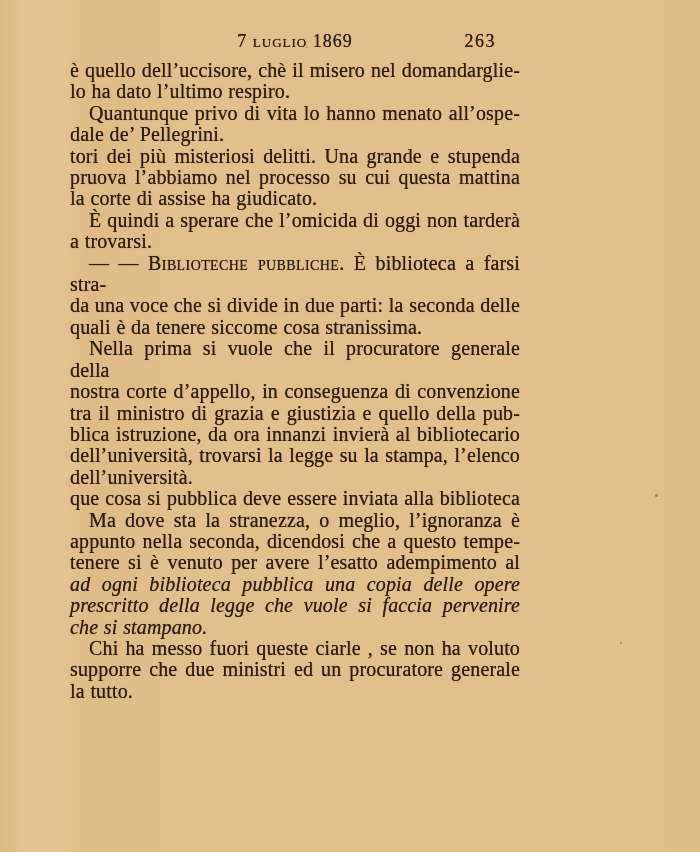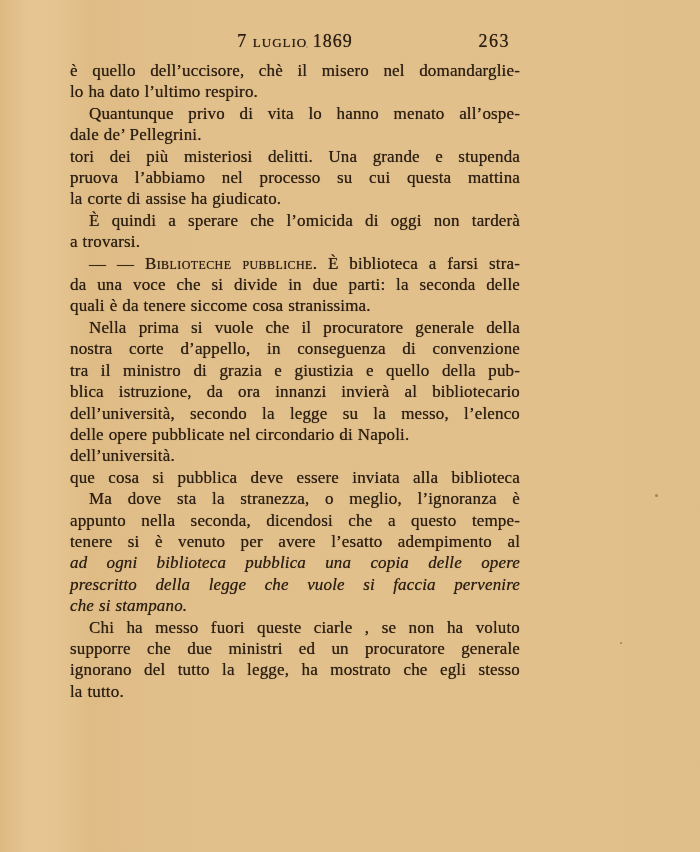--- a/index.html
+++ b/index.html
@@ -33,30 +33,30 @@
   .header-date {
     display: block;
     text-align: center;
     font-variant: small-caps;
     letter-spacing: 1px;
     text-shadow: 0 0 0.7px rgba(45, 32, 19, 0.85);
   }
   .page-number {
     position: absolute;
     top: 0;
-    right: 10px;
+    right: 24px;
     letter-spacing: 1.5px;
     text-shadow: 0 0 0.7px rgba(45, 32, 19, 0.85);
   }
   .text-column {
     position: absolute;
     top: 60px;
     left: 70px;
     width: 450px;
-    font-size: 17px;
+    font-size: 20px;
     line-height: 21.4px;
   }
   .text-line {
     text-align: justify;
     text-align-last: justify;
     letter-spacing: 0.15px;
     word-spacing: 0.5px;
     text-shadow: 0 0 0.7px rgba(45, 32, 19, 0.8);
   }
   .text-line.last {
@@ -101,33 +101,31 @@
       <div class="text-line last"><span>la corte di assise ha giudicato.</span></div>
       <div class="text-line indent"><span>È quindi a sperare che l’omicida di oggi non tarderà</span></div>
       <div class="text-line last"><span>a trovarsi.</span></div>
       <div class="text-line indent"><span>— — </span><span class="seg-smallcaps">Biblioteche pubbliche</span><span>. È biblioteca a farsi stra-</span></div>
       <div class="text-line"><span>da una voce che si divide in due parti: la seconda delle</span></div>
       <div class="text-line last"><span>quali è da tenere siccome cosa stranissima.</span></div>
       <div class="text-line indent"><span>Nella prima si vuole che il procuratore generale della</span></div>
       <div class="text-line"><span>nostra corte d’appello, in conseguenza di convenzione</span></div>
       <div class="text-line"><span>tra il ministro di grazia e giustizia e quello della pub-</span></div>
       <div class="text-line"><span>blica istruzione, da ora innanzi invierà al bibliotecario</span></div>
-      <div class="text-line"><span>dell’università, secondo la legge su la messo, l’elenco</span></div>
-      <div class="text-line last"><span>delle opere pubblicate nel circondario di Napoli.</span></div>
+      <div class="text-line"><span>dell’università, trovarsi la legge su la stampa, l’elenco</span></div>
       <div class="text-line last"><span>dell’università.</span></div>
       <div class="text-line"><span>que cosa si pubblica deve essere inviata alla biblioteca</span></div>
       <div class="text-line indent"><span>Ma dove sta la stranezza, o meglio, l’ignoranza è</span></div>
       <div class="text-line"><span>appunto nella seconda, dicendosi che a questo tempe-</span></div>
       <div class="text-line"><span>tenere si è venuto per avere l’esatto adempimento al</span></div>
       <div class="text-line"><span class="seg-italic">ad ogni biblioteca pubblica una copia delle opere</span></div>
       <div class="text-line"><span class="seg-italic">prescritto della legge che vuole si faccia pervenire</span></div>
       <div class="text-line last"><span class="seg-italic">che si stampano.</span></div>
       <div class="text-line indent"><span>Chi ha messo fuori queste ciarle , se non ha voluto</span></div>
       <div class="text-line"><span>supporre che due ministri ed un procuratore generale</span></div>
-      <div class="text-line"><span>ignorano del tutto la legge, ha mostrato che egli stesso</span></div>
       <div class="text-line last"><span>la tutto.</span></div>
     </div>
 
   <div class="paper-speck speck-1"></div>
   <div class="paper-speck speck-2"></div>
   <div class="paper-speck speck-3"></div>
   <div class="paper-speck speck-4"></div>
 </div>
 
 </body></html>

